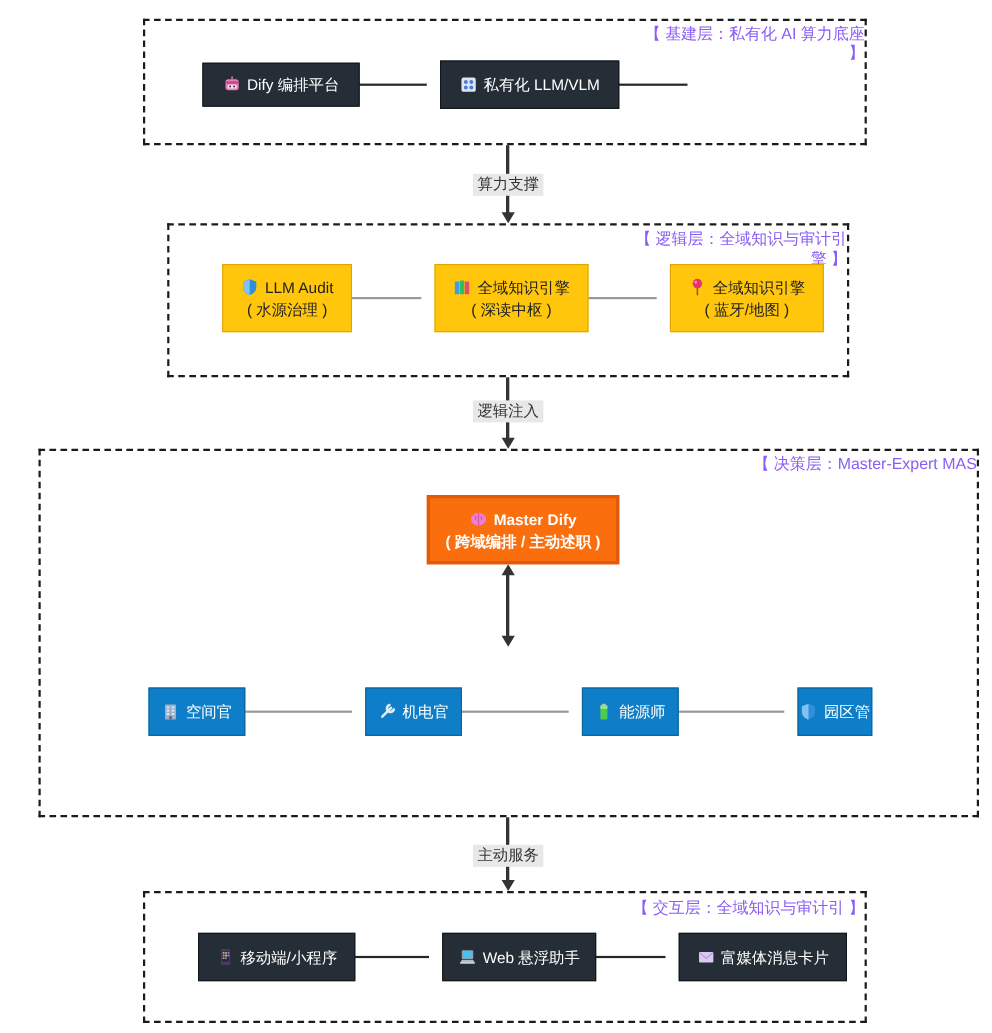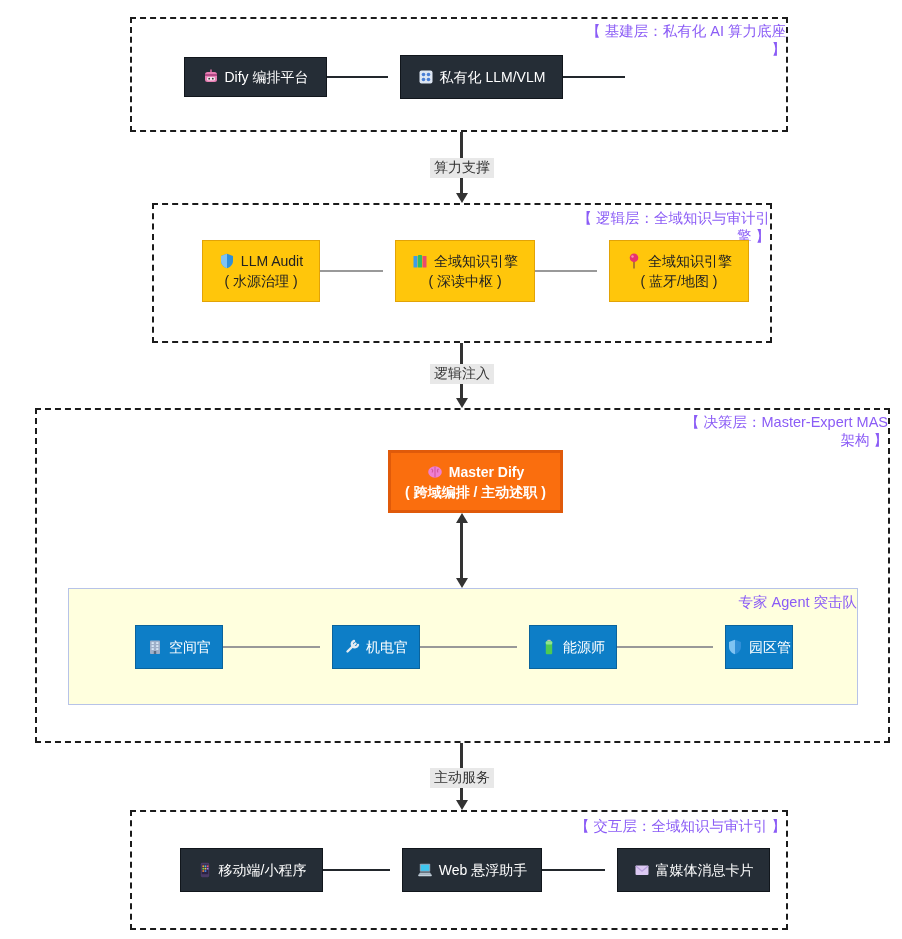--- a/index.html
+++ b/index.html
@@ -37,30 +37,26 @@
     <div class="ltitle" style="top:21px">】</div>
   </div>
 
   <div class="layer" style="left:152px;top:203px;width:620px;height:140px">
     <div class="ltitle" style="top:4px">【 逻辑层：全域知识与审计引</div>
     <div class="ltitle" style="top:22px">擎 】</div>
   </div>
 
   <div class="layer" style="left:35px;top:408px;width:855px;height:335px">
     <div class="ltitle" style="top:3px">【 决策层：Master-Expert MAS</div>
-    <div class="ltitle" style="top:21px">架构 】</div>
   </div>
 
   <div class="layer" style="left:130px;top:810px;width:658px;height:120px">
     <div class="ltitle" style="top:5px">【 交互层：全域知识与审计引 】</div>
   </div>
 
-  <div class="squad" style="left:68px;top:588px;width:790px;height:117px">
-    <div class="ltitle" style="top:4px">专家 Agent 突击队</div>
-  </div>
 
   <div class="hline hl-dark" style="left:315px;top:76px;width:73px"></div>
   <div class="hline hl-dark" style="left:551px;top:76px;width:74px"></div>
   <div class="hline hl-gray" style="left:308px;top:270px;width:75px"></div>
   <div class="hline hl-gray" style="left:523px;top:270px;width:74px"></div>
   <div class="hline hl-gray" style="left:211px;top:646px;width:109px"></div>
   <div class="hline hl-gray" style="left:408px;top:646px;width:109px"></div>
   <div class="hline hl-gray" style="left:605px;top:646px;width:108px"></div>
   <div class="hline hl-dark" style="left:311px;top:869px;width:79px"></div>
   <div class="hline hl-dark" style="left:530px;top:869px;width:75px"></div>

